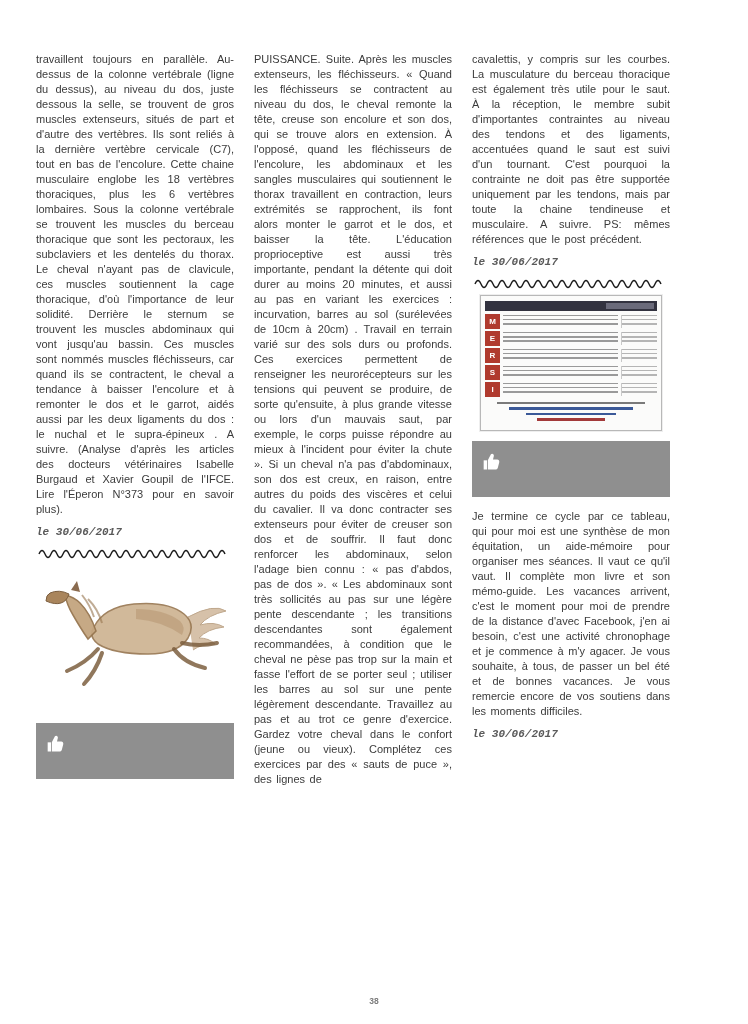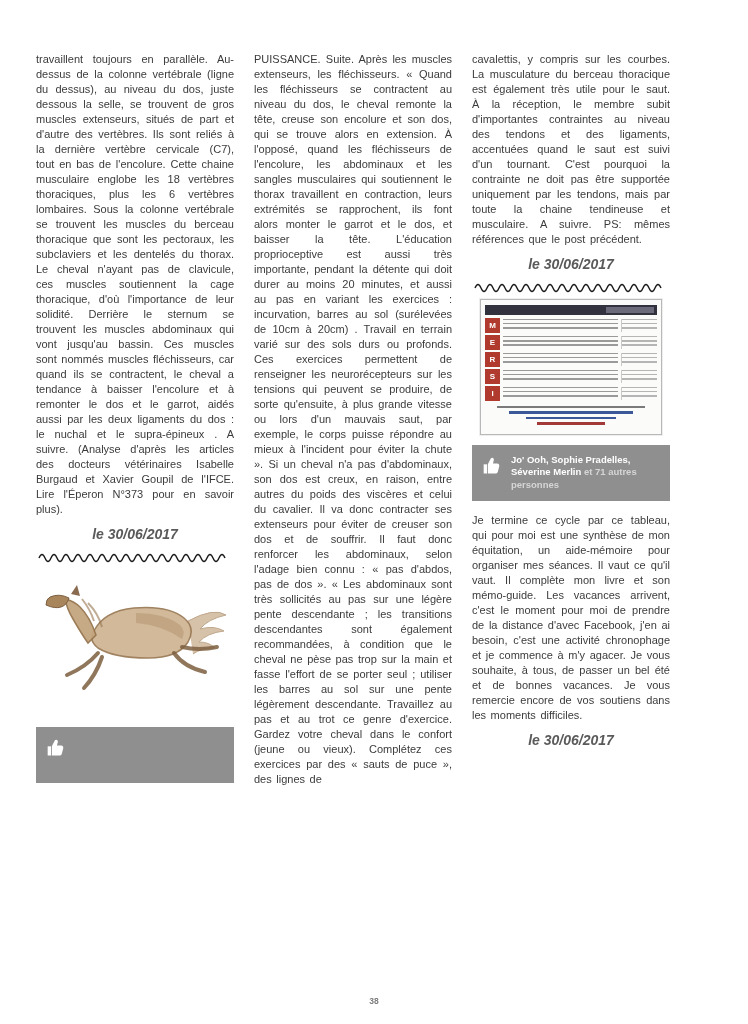--- a/index.html
+++ b/index.html
@@ -11,22 +11,22 @@
     padding:52px 55px 0 36px;
   }
   .columns { display:flex; gap:20px; }
   .col { width:198px; flex:0 0 198px; }
 
   .body-text {
     font-size:11px; line-height:15px; text-align:justify;
     color:#3b3b3b; word-spacing:1.5px;
   }
   .post-date {
-    font-size:14px; font-style:italic; font-weight:bold;
-    color:#5a5a5a; text-align:center; margin:9px 0 7px 0;
+    font-size:11px; font-style:italic; font-weight:bold;
+    color:#5a5a5a; text-align:left; margin:9px 0 7px 0;font-family:Liberation Mono, monospace;
   }
   .squiggle { text-align:center; margin:6px 0 8px 0; height:12px; }
 
   
   .horse-fig { width:100%; height:150px; margin:0 0 8px 0; }
 
   
   .like-banner {
     background:#8f8f8f; color:#ffffff; display:flex; gap:9px;
     padding:9px 10px; align-items:flex-start; min-height:56px;
@@ -167,24 +167,20 @@
         </div>
       </div>
 
       <div class="like-banner">
         <span class="thumb">
           <svg width="20" height="20" viewBox="0 0 24 24" fill="#ffffff">
             <path d="M2 10h4v11H2z"></path>
             <path d="M7 21h9.2c1.4 0 2.5-.9 2.8-2.2l1.7-6.6c.4-1.6-.8-3.2-2.4-3.2h-5.1l1-4.3C14.6 3.3 13.5 2 12.2 2c-.6 0-1.2.3-1.5.8L7 10z"></path>
           </svg>
         </span>
-        <span class="like-text">
-          <span class="like-names">Jo' Ooh, Sophie Pradelles, Séverine Merlin</span>
-          <span class="like-suffix">et 71 autres personnes</span>
-        </span>
       </div>
 
       <p class="body-text" style="margin-top:12px;">Je termine ce cycle par ce tableau, qui pour moi est une synthèse de mon équitation, un aide-mémoire pour organiser mes séances. Il vaut ce qu'il vaut. Il complète mon livre et son mémo-guide. Les vacances arrivent, c'est le moment pour moi de prendre de la distance d'avec Facebook, j'en ai besoin, c'est une activité chronophage et je commence à m'y agacer. Je vous souhaite, à tous, de passer un bel été et de bonnes vacances. Je vous remercie encore de vos soutiens dans les moments difficiles.</p>
       <div class="post-date">le 30/06/2017</div>
     </div>
 
   </div>
 
   <div class="page-number">38</div>
 </div>

